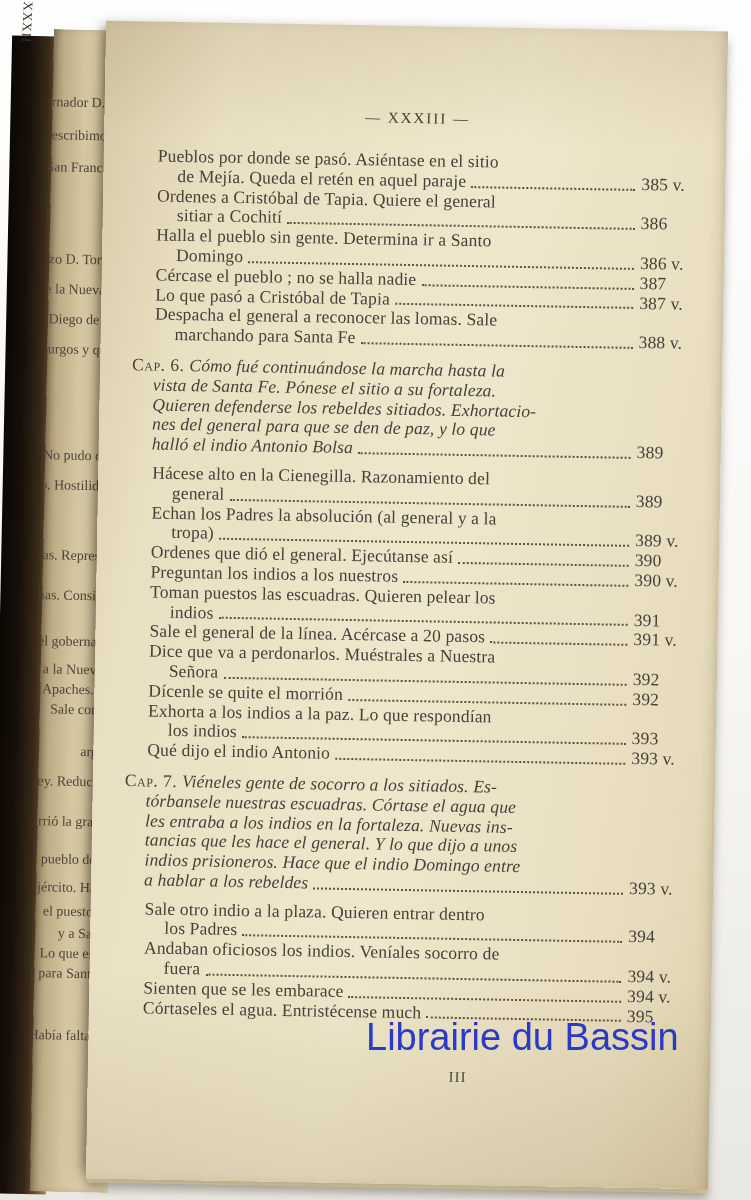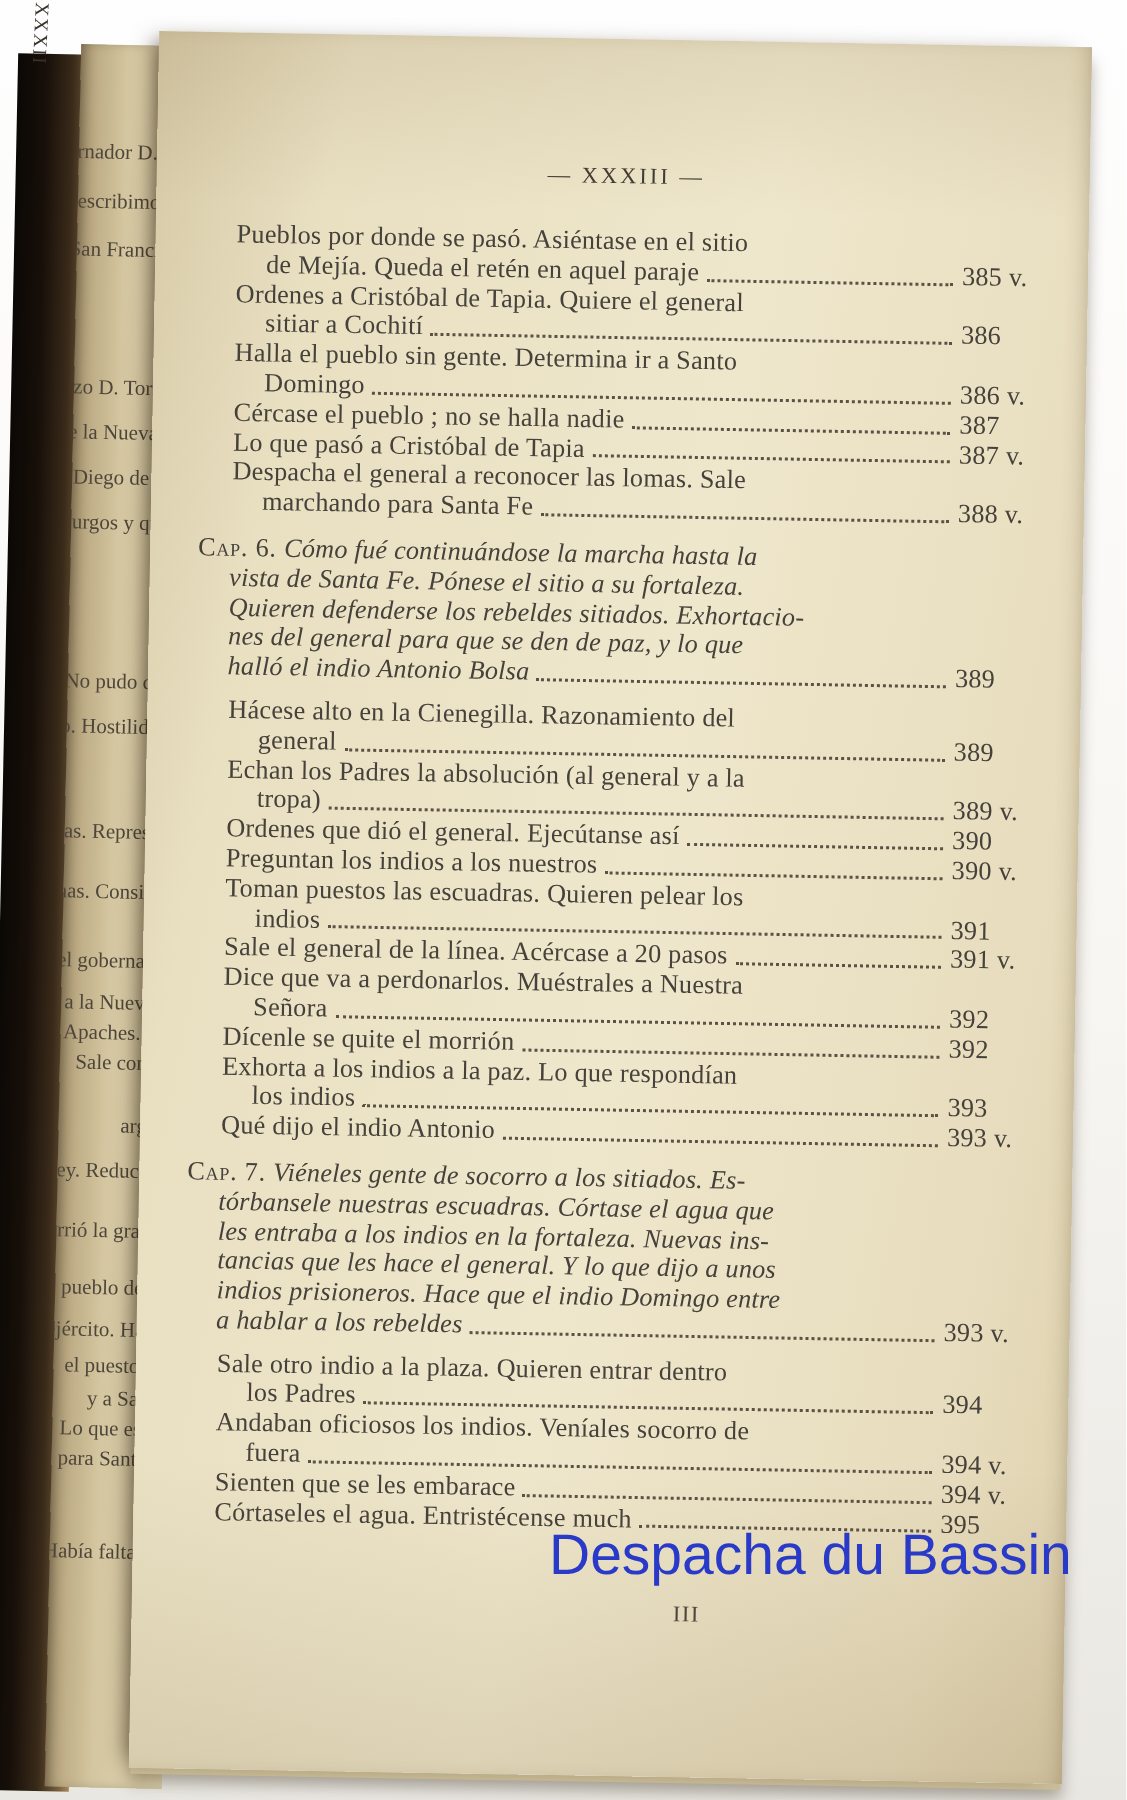--- a/index.html
+++ b/index.html
@@ -355,15 +355,15 @@
               <span class="txt">Córtaseles el agua. Entristécense much</span>
               <span class="leader"></span>
               <span class="pg">395</span>
             </div>
           </div>
         </div>
     </div>
     <div class="sig">III</div>
   </div>
 
-  <div class="watermark" style="color: rgb(42, 58, 200);">Despacha du Bassin</div>
+  <div class="watermark" style="color: rgb(42, 58, 200);">Librairie du Bassin</div>
 
 </div>
 
 </body></html>

